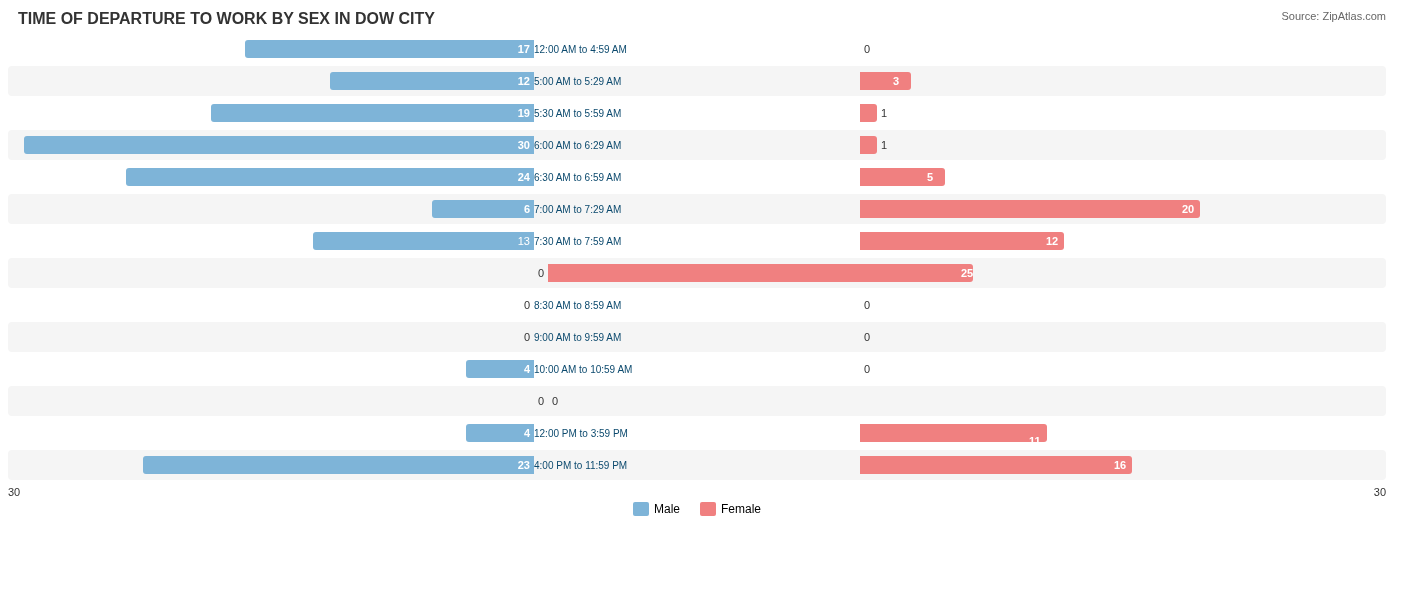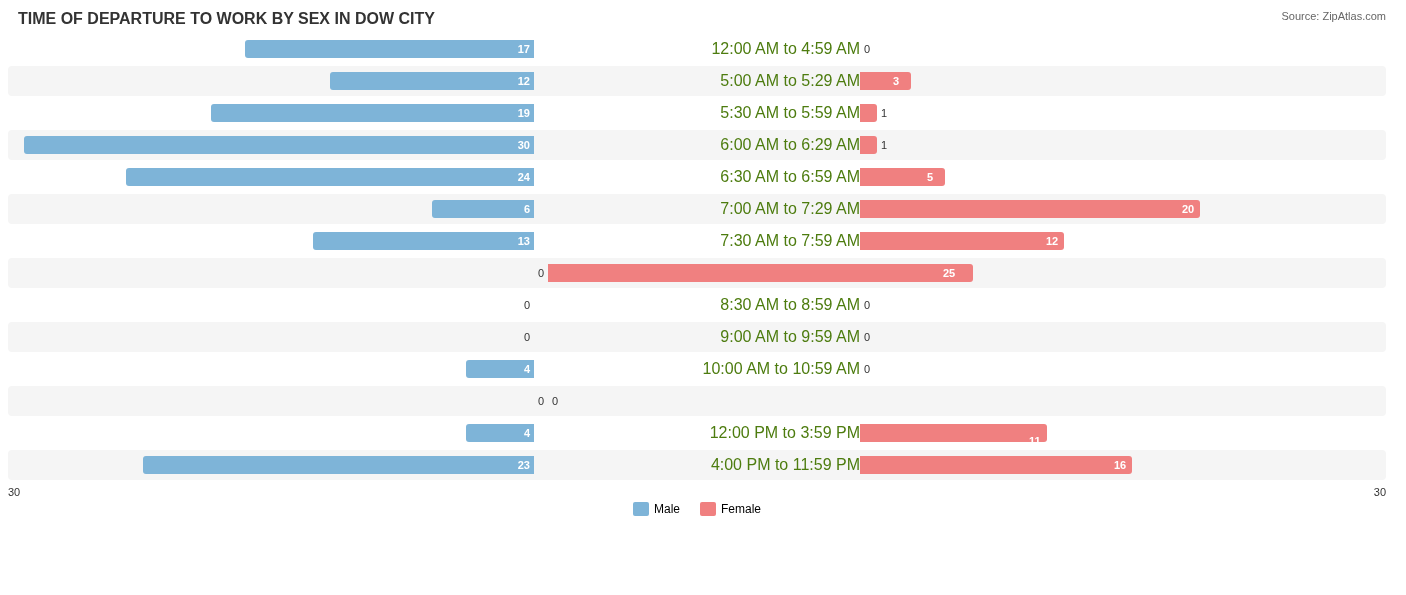--- a/index.html
+++ b/index.html
@@ -58,23 +58,23 @@
     .right-section {
       width: 540px;
       display: flex;
       align-items: center;
       justify-content: flex-start;
       position: relative;
       height: 100%;
     }
     .label-center {
       width: 326px;
-      text-align: right;
-      font-size: 16px;
-      color: #4d7c0f;
+      text-align: left;
+      font-size: 10px;
+      color: #0c4a6e;
       flex-shrink: 0;
     }
     .bar-male {
       height: 18px;
       background: #7eb4d8;
       border-radius: 3px 0 0 3px;
       position: absolute;
       right: 0;
     }
     .bar-female {
@@ -174,35 +174,35 @@
         </div>
         <div class="label-center">7:00 AM to 7:29 AM</div>
         <div class="right-section">
           <div class="bar-female" style="width: 340px;"></div>
           <span style="font-size: 11px; position: absolute; left: 322px; color: rgb(255, 255, 255); font-weight: bold;">20</span>
         </div>
       </div>
       <div class="bar-row">
         <div class="left-section">
           <div class="bar-male" style="width: 221px;"></div>
-          <span style="font-size: 11px; color: rgb(255, 255, 255); position: absolute; right: 4px; font-weight: bold;">13</span>
+          <span style="font-size: 11px; color: rgb(255, 255, 255); position: absolute; right: 4px; font-weight: normal;">13</span>
         </div>
         <div class="label-center">7:30 AM to 7:59 AM</div>
         <div class="right-section">
           <div class="bar-female" style="width: 204px;"></div>
           <span style="font-size: 11px; position: absolute; left: 186px; color: rgb(255, 255, 255); font-weight: bold;">12</span>
         </div>
       </div>
       <div class="bar-row shaded">
         <div class="left-section">
           <span style="font-size: 11px; color: rgb(51, 51, 51); position: absolute; right: 4px;">0</span>
         </div>
         <div class="right-section">
           <div class="bar-female" style="width: 425px;"></div>
-          <span style="font-size: 11px; position: absolute; left: 395px; color: rgb(255, 255, 255); font-weight: bold;">25</span>
+          <span style="font-size: 11px; position: absolute; left: 413px; color: rgb(255, 255, 255); font-weight: bold;">25</span>
         </div>
       </div>
       <div class="bar-row">
         <div class="left-section">
           <span style="font-size: 11px; color: rgb(51, 51, 51); position: absolute; right: 4px;">0</span>
         </div>
         <div class="label-center">8:30 AM to 8:59 AM</div>
         <div class="right-section">
           <span style="font-size: 11px; color: rgb(51, 51, 51); position: absolute; left: 4px;">0</span>
         </div>

